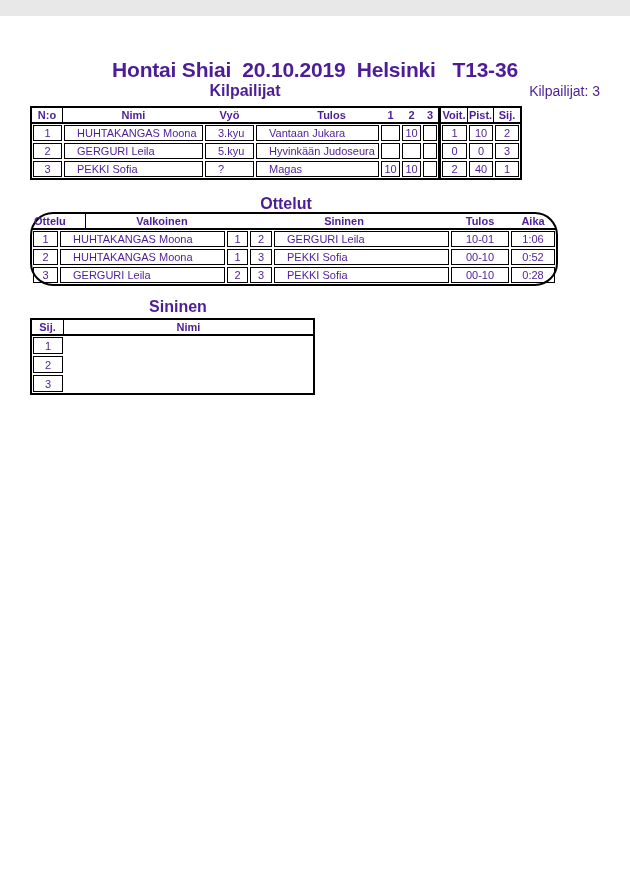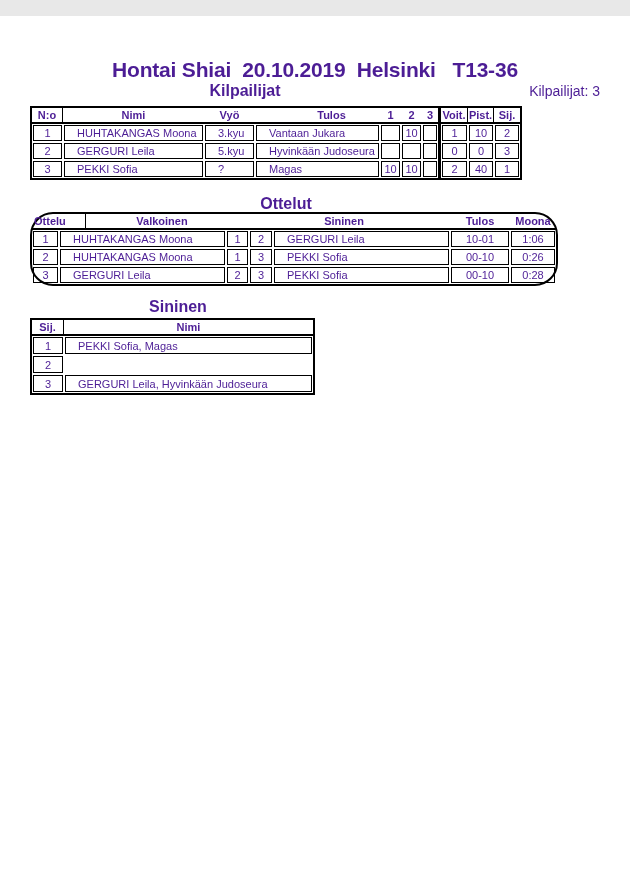--- a/index.html
+++ b/index.html
@@ -120,41 +120,41 @@
   </div>
 
   <div class="sec-title" style="left:286px;top:179px;">Ottelut</div>
 
   <div class="tbl t2">
     <div class="hrow">
       <div class="hcell hleft hb">Ottelu</div>
       <div class="hcell">Valkoinen</div>
       <div class="hcell">Sininen</div>
       <div class="hcell">Tulos</div>
-      <div class="hcell">Moona</div>
+      <div class="hcell">Aika</div>
     </div>
 
     <div class="brow">
       <div class="cell">1</div>
       <div class="cell left">HUHTAKANGAS Moona</div>
       <div class="cell">1</div>
       <div class="cell">2</div>
       <div class="cell left">GERGURI Leila</div>
       <div class="cell">10-01</div>
       <div class="cell">1:06</div>
     </div>
 
     <div class="brow">
       <div class="cell">2</div>
       <div class="cell left">HUHTAKANGAS Moona</div>
       <div class="cell">1</div>
       <div class="cell">3</div>
       <div class="cell left">PEKKI Sofia</div>
       <div class="cell">00-10</div>
-      <div class="cell">0:26</div>
+      <div class="cell">0:52</div>
     </div>
 
     <div class="brow">
       <div class="cell">3</div>
       <div class="cell left">GERGURI Leila</div>
       <div class="cell">2</div>
       <div class="cell">3</div>
       <div class="cell left">PEKKI Sofia</div>
       <div class="cell">00-10</div>
       <div class="cell">0:28</div>
@@ -164,24 +164,22 @@
   <div class="sec-title" style="left:178px;top:282px;">Sininen</div>
 
   <div class="tbl t3">
     <div class="hrow">
       <div class="hcell hb">Sij.</div>
       <div class="hcell">Nimi</div>
     </div>
 
     <div class="brow">
       <div class="cell">1</div>
-      <div class="cell left">PEKKI Sofia, Magas</div>
     </div>
     <div class="brow">
       <div class="cell">2</div>
     </div>
     <div class="brow">
       <div class="cell">3</div>
-      <div class="cell left">GERGURI Leila, Hyvinkään Judoseura</div>
     </div>
   </div>
 
 </div>
 
 </body></html>

